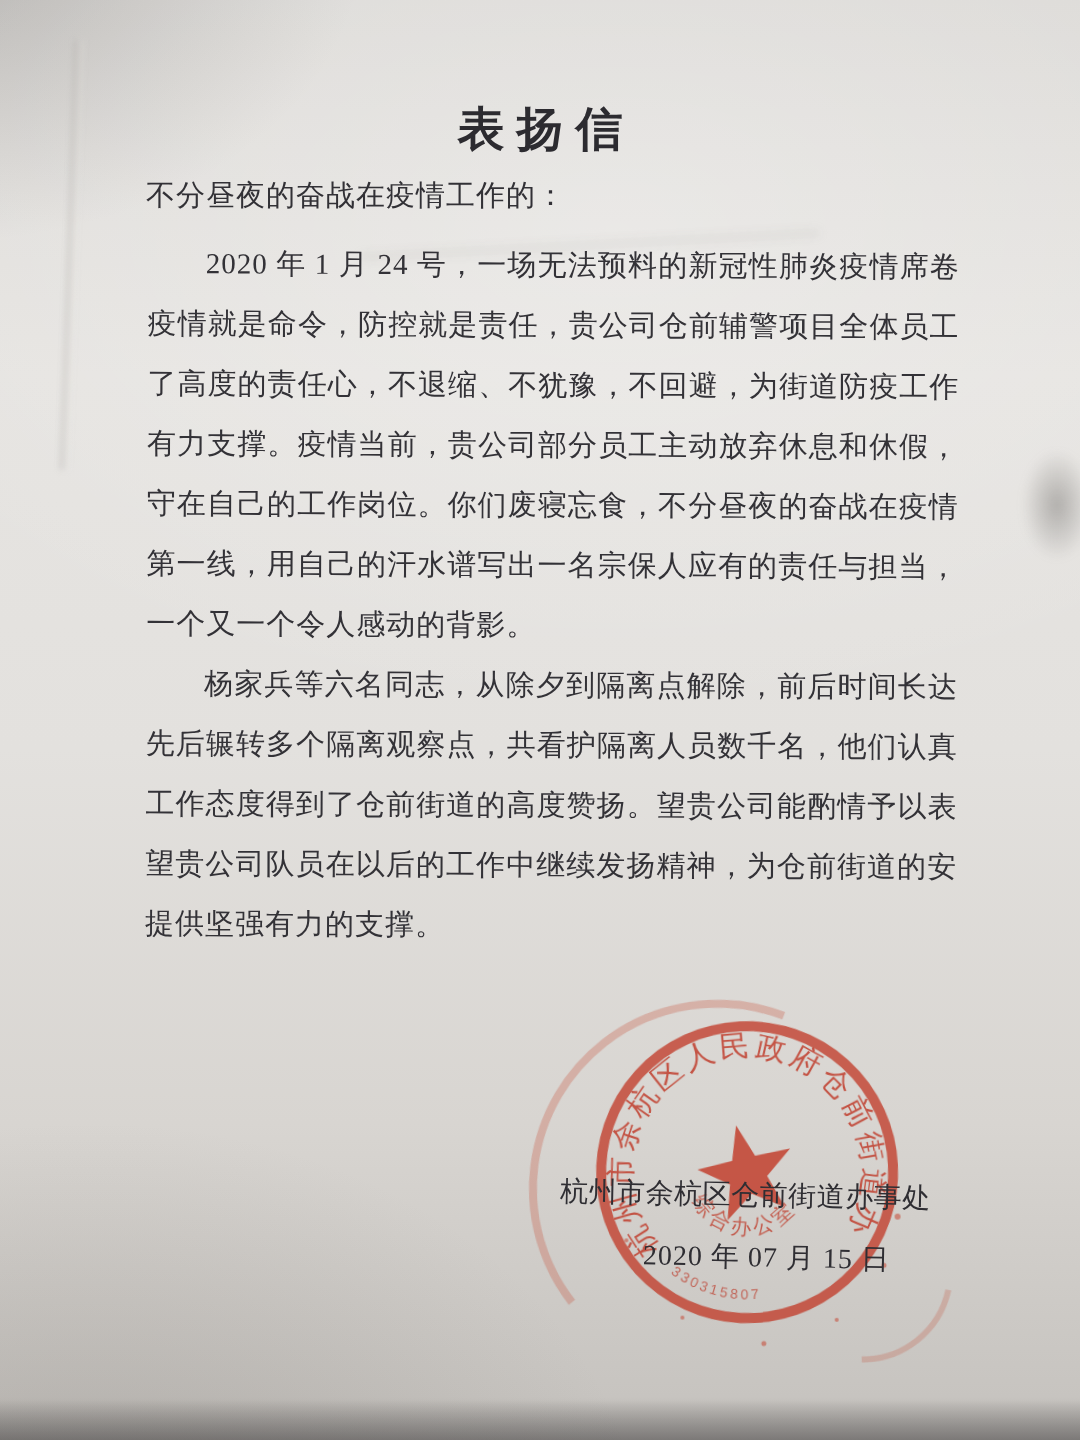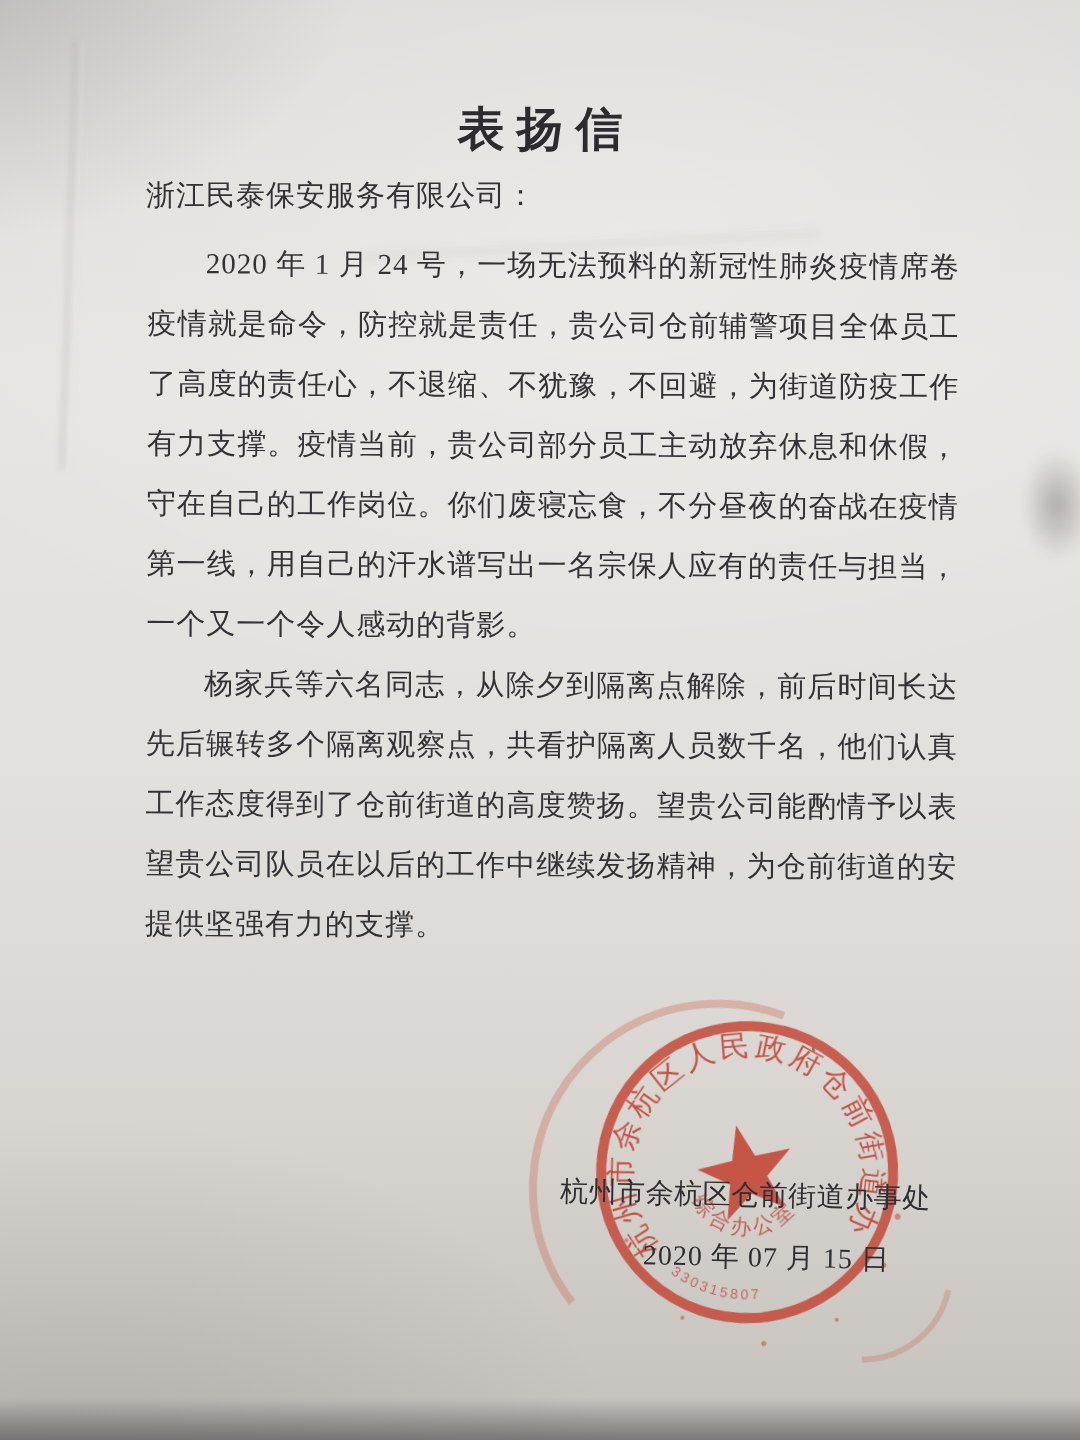--- a/index.html
+++ b/index.html
@@ -89,21 +89,21 @@
 <body>
 
 <div class="photo">
   <div class="paper">
     <div class="crease-left"></div>
     <div class="crease-mid"></div>
     <div class="smudge-right"></div>
 
     <h1 class="page-title">表扬信</h1>
 
-    <div class="salutation">浙江民泰保安服务有限公司：</div>
+    <div class="salutation">不分昼夜的奋战在疫情工作的：</div>
 
     <div class="letter-body">
         <div class="line fill indent">2020 年 1 月 24 号，一场无法预料的新冠性肺炎疫情席卷而来，</div>
         <div class="line fill">疫情就是命令，防控就是责任，贵公司仓前辅警项目全体员工表现出</div>
         <div class="line fill">了高度的责任心，不退缩、不犹豫，不回避，为街道防疫工作提供了</div>
         <div class="line fill">有力支撑。疫情当前，贵公司部分员工主动放弃休息和休假，一直坚</div>
         <div class="line fill">守在自己的工作岗位。你们废寝忘食，不分昼夜的奋战在疫情工作的</div>
         <div class="line fill">第一线，用自己的汗水谱写出一名宗保人应有的责任与担当，留下了</div>
         <div class="line">一个又一个令人感动的背影。</div>
         <div class="line fill indent">杨家兵等六名同志，从除夕到隔离点解除，前后时间长达半年，</div>

